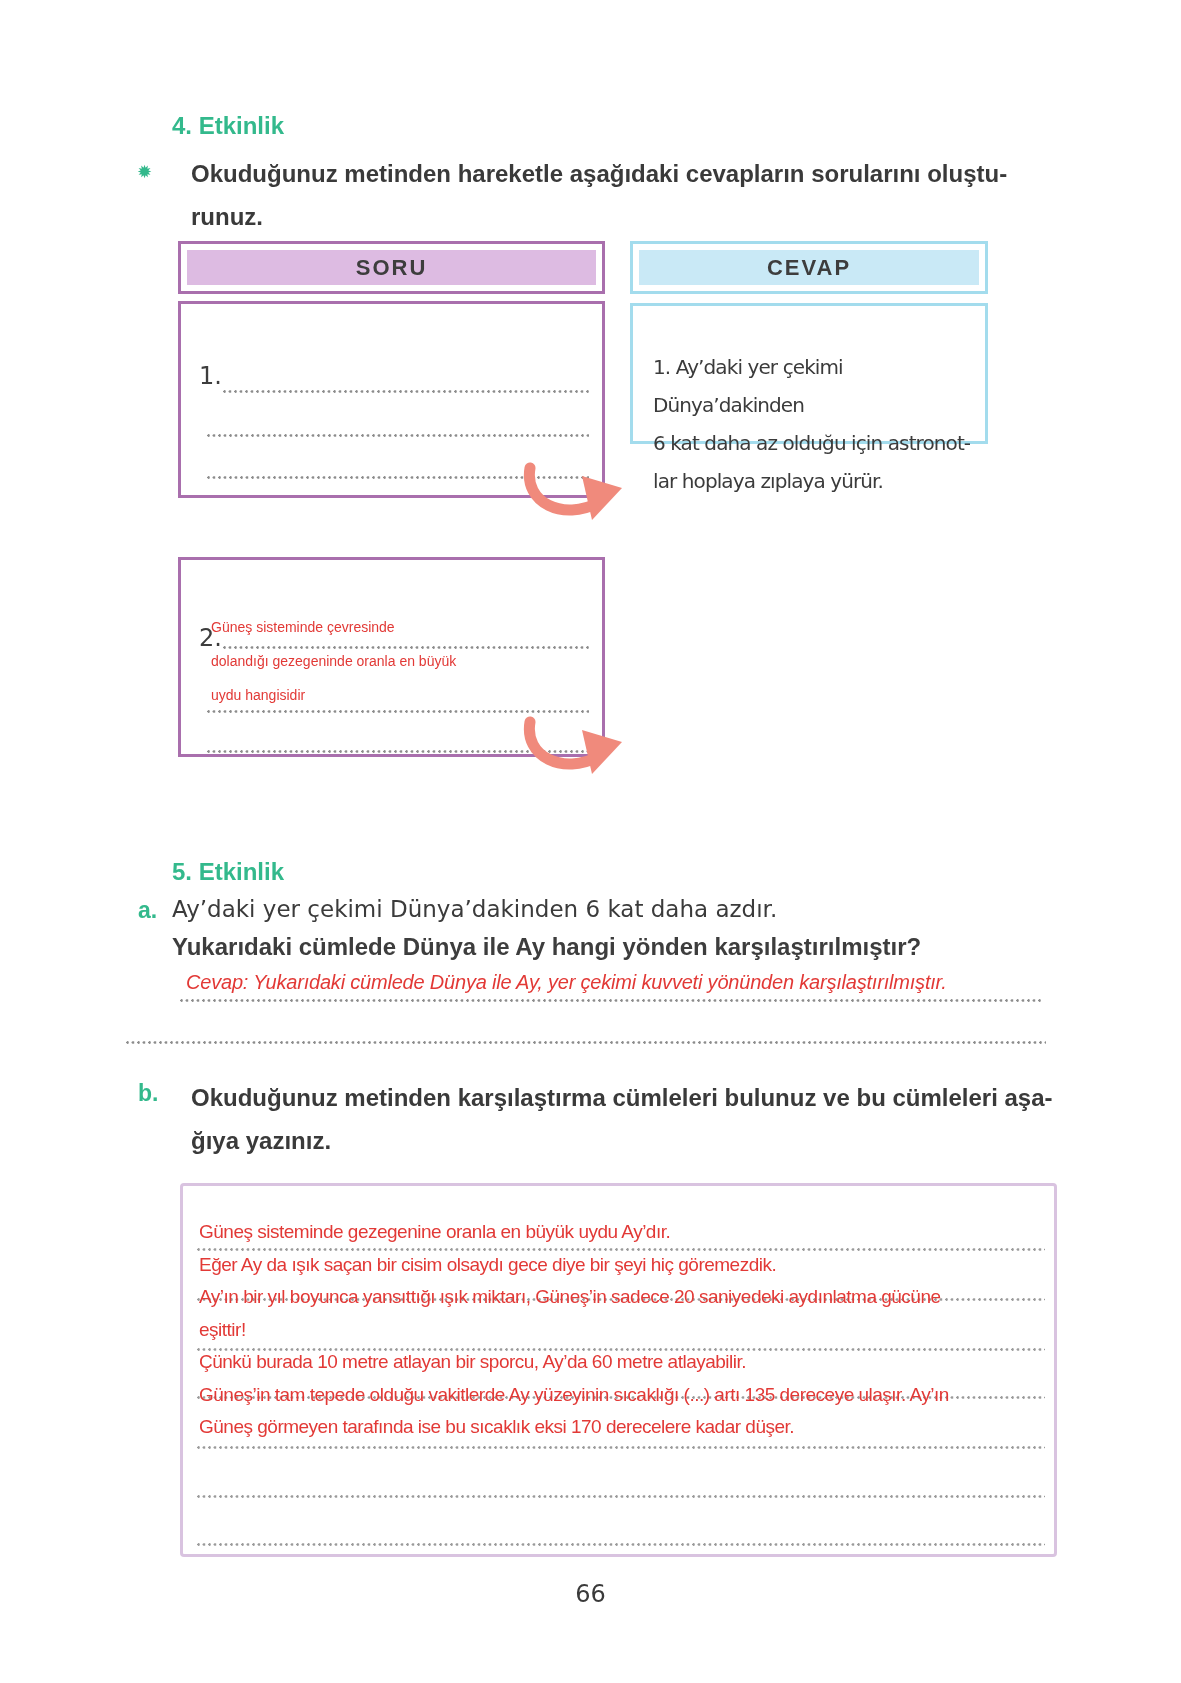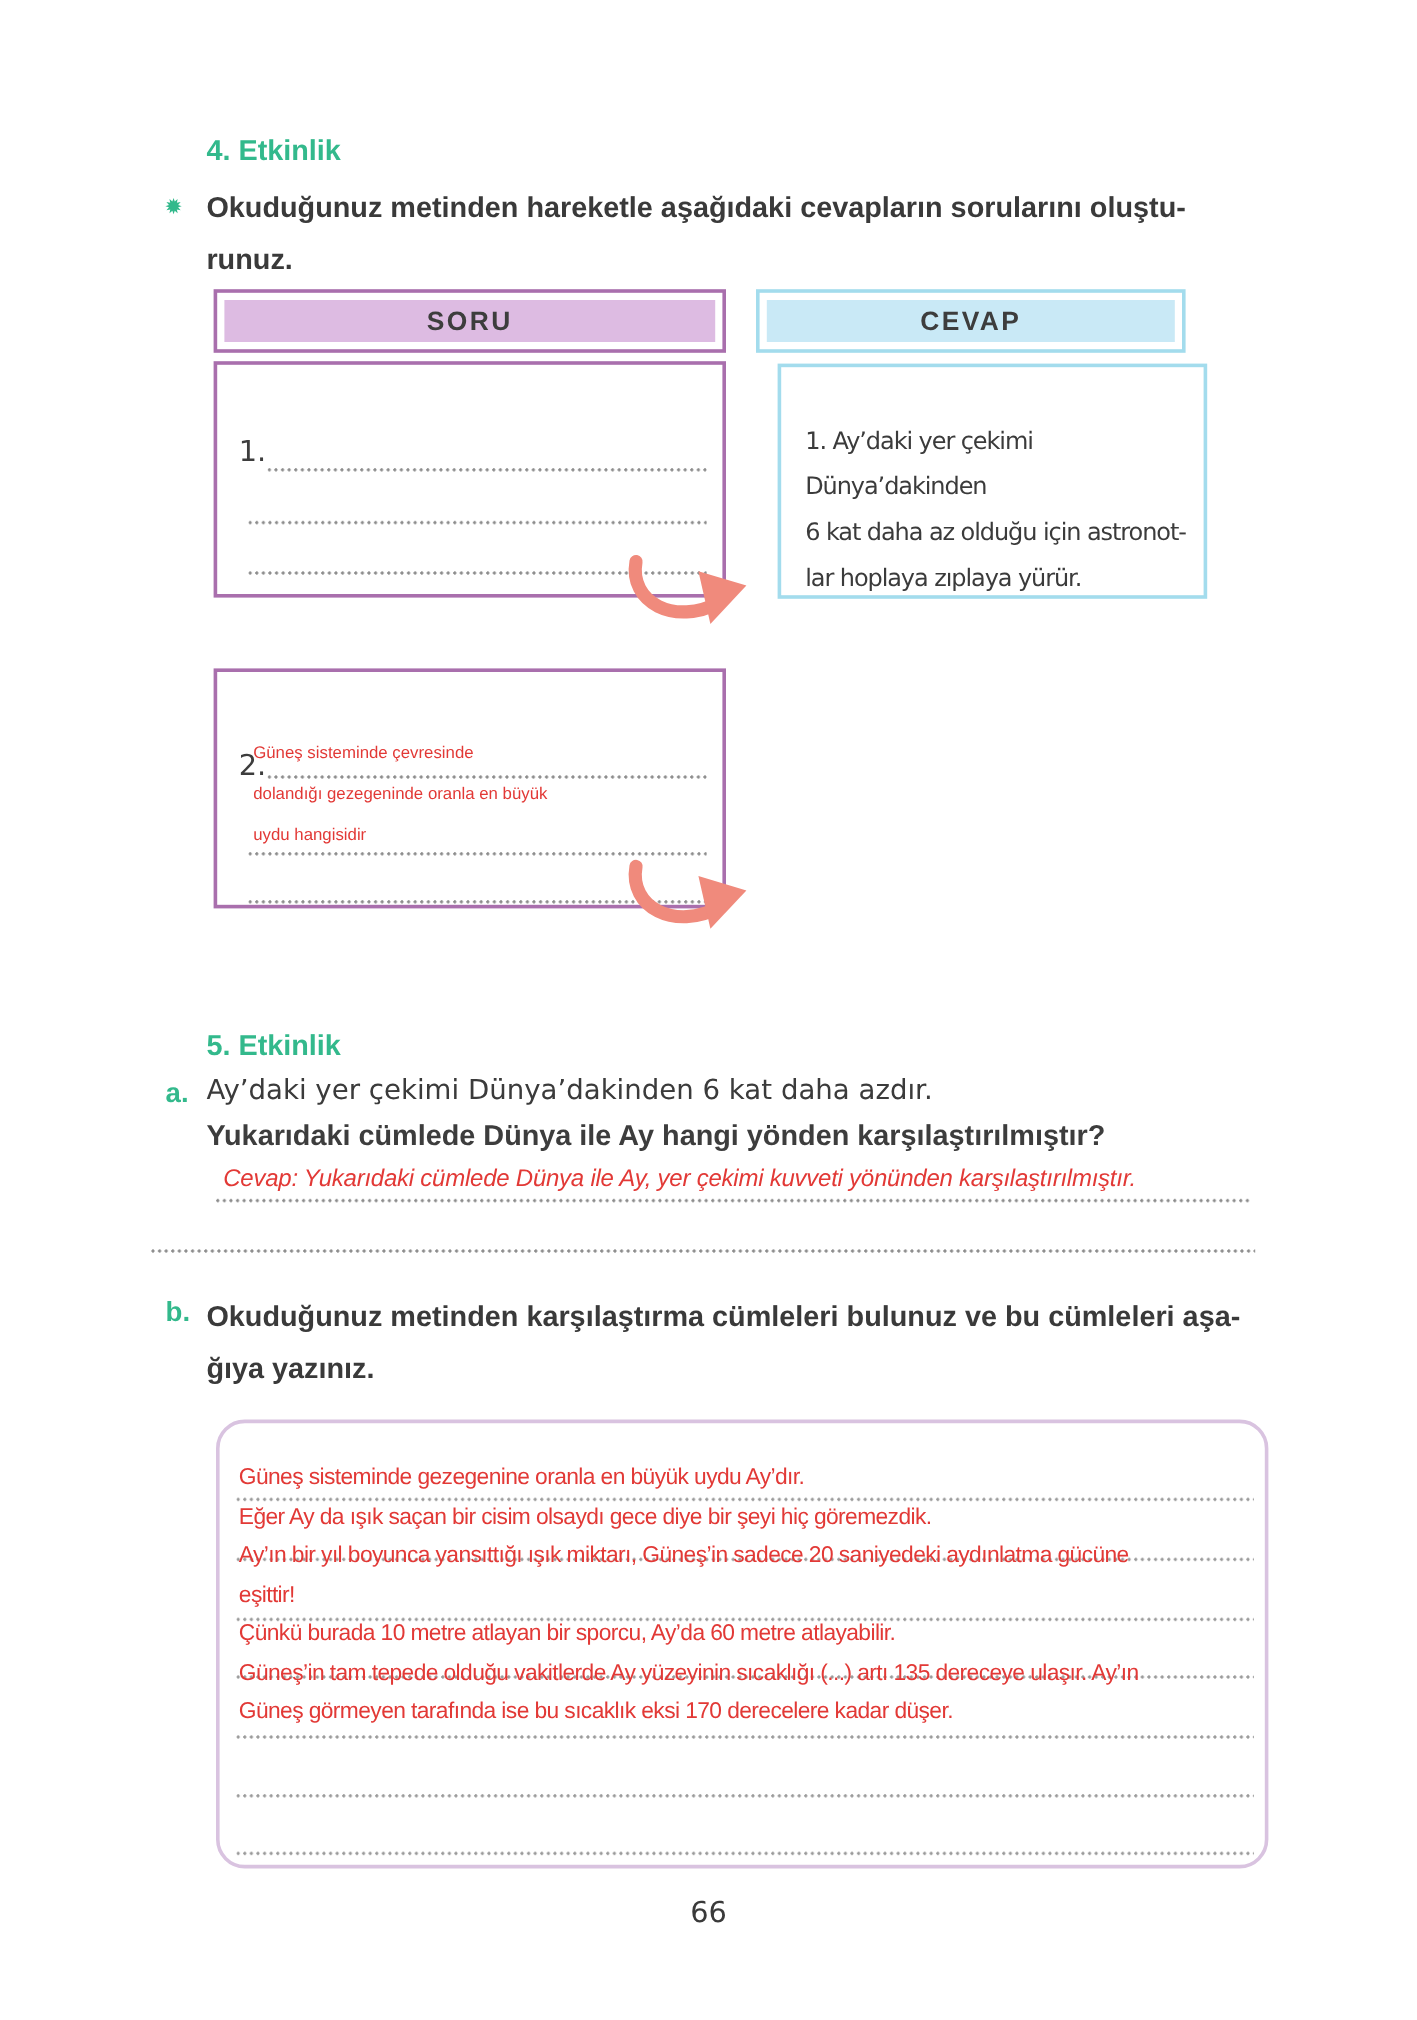--- a/index.html
+++ b/index.html
@@ -15,24 +15,24 @@
     background-image:radial-gradient(circle at 1.5px 1.5px,#8c8c8c 1.1px,transparent 1.5px);
     background-size:5.5px 3px;background-repeat:repeat-x;}
   .dotline.light{background-image:radial-gradient(circle at 1.5px 1.5px,#9a9a9a 1.1px,transparent 1.5px);}
   .hdrbox{box-sizing:border-box;border:3px solid #a96fad;}
   .hdrbox.cyan{border-color:#a3dced;}
   .hdrfill{position:absolute;left:6px;right:6px;top:6px;bottom:6px;
     display:flex;align-items:center;justify-content:center;
     font-size:22px;letter-spacing:2px;color:#3d3d3d;font-weight:bold;}
   .qbox{box-sizing:border-box;border:3px solid #a96fad;background:#fff;}
   .abox{box-sizing:border-box;border:3px solid #a3dced;background:#fff;}
-  .bigbox{box-sizing:border-box;border:3px solid #d9c3e0;border-radius:24px;background:#fff;}
+  .bigbox{box-sizing:border-box;border:3px solid #d9c3e0;border-radius:4px;background:#fff;}
   .anstext{font-size:20px;letter-spacing:-0.9px;line-height:38px;color:#3b3b3b;}
   .headline{font-size:24px;font-weight:bold;}
-  .instr{font-size:24px;font-weight:bold;line-height:43px;color:#3a3a3a;}
+  .instr{font-size:24px;font-weight:bold;line-height:43px;color:#3a3a3a;margin-left:19px;}
   .redline{font-size:20px;letter-spacing:-0.2px;}
   .bigred{font-size:19px;letter-spacing:-0.5px;line-height:32.5px;}
   svg.arrow{display:block;}
 </style>
 </head>
 <body>
 
 <div class="page">
 
   <div class="abs headline green" style="left:172px;top:112px;">4. Etkinlik</div>
@@ -49,21 +49,21 @@
     <div class="hdrfill" style="background:#c9e9f6;">CEVAP</div>
   </div>
 
   <div class="abs qbox" style="left:178px;top:301px;width:427px;height:197px;">
     <div class="abs comic" style="left:18px;top:58px;font-size:24px;">1.</div>
     <div class="abs dotline" style="left:42px;top:86px;width:366px;"></div>
     <div class="abs dotline" style="left:26px;top:130px;width:382px;"></div>
     <div class="abs dotline" style="left:26px;top:172px;width:382px;"></div>
   </div>
 
-  <div class="abs abox" style="left:630px;top:303px;width:358px;height:196px;margin-left:18px;">
+  <div class="abs abox" style="left:630px;top:303px;width:358px;height:141px;">
     <div class="abs comic anstext pre" style="left:20px;top:42px;width:340px;">1. Ay’daki yer çekimi Dünya’dakinden
 6 kat daha az olduğu için astronot-
 lar hoplaya zıplaya yürür.</div>
   </div>
 
   <div class="abs" style="left:518px;top:456px;width:112px;height:72px;">
     <svg class="arrow" width="112" height="72" viewBox="0 0 112 72">
       <path d="M12 12 C 6 46, 44 66, 82 46" fill="none" stroke="#f08a7c" stroke-width="11" stroke-linecap="round"></path>
       <polygon points="64,20 104,32 74,64" fill="#f08a7c"></polygon>
     </svg>

